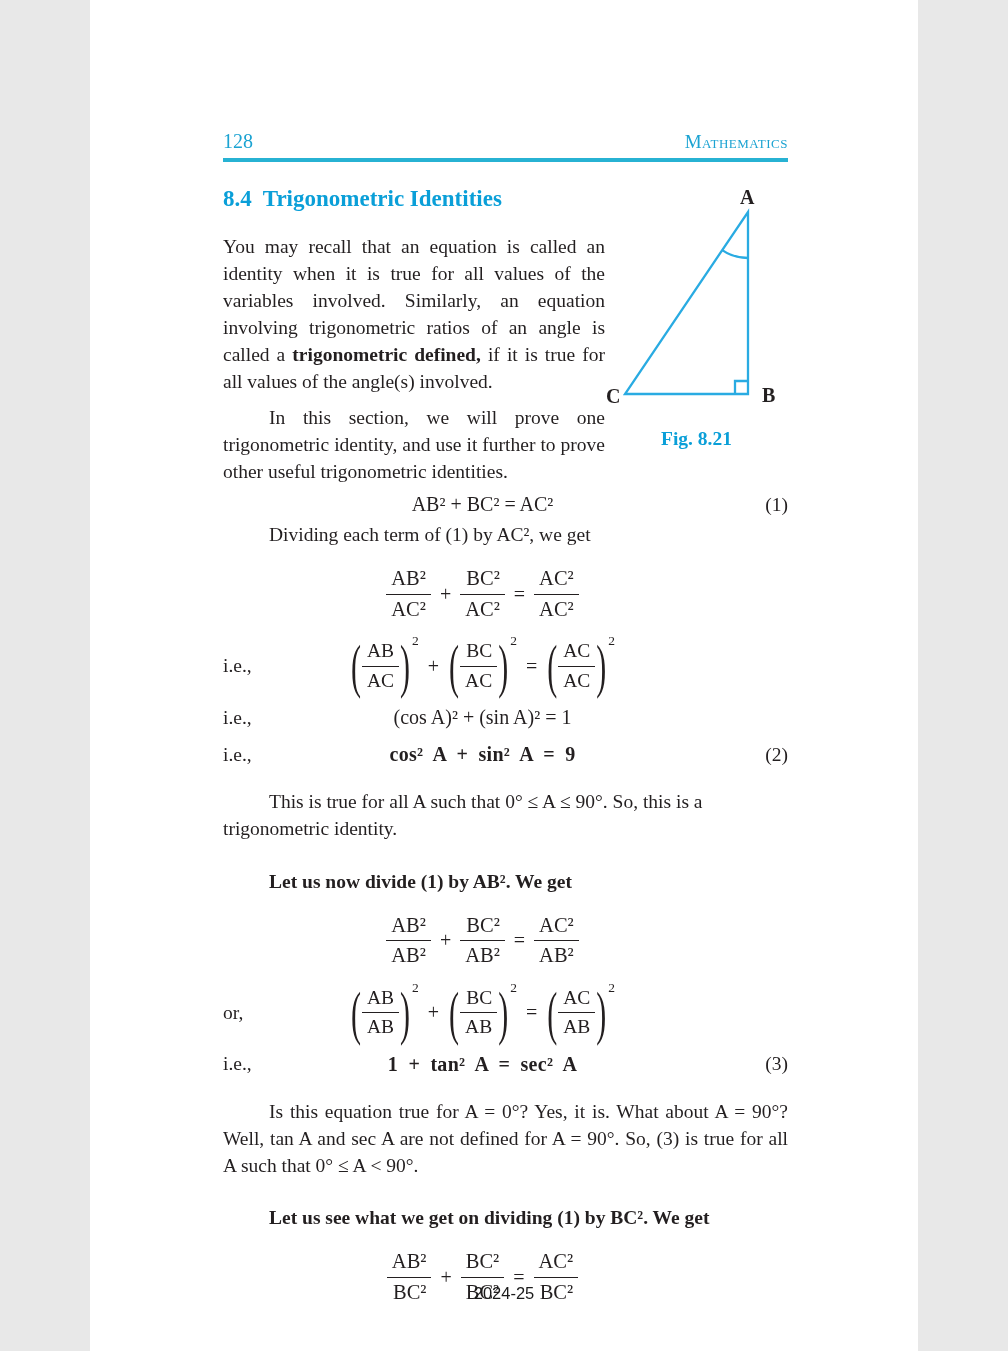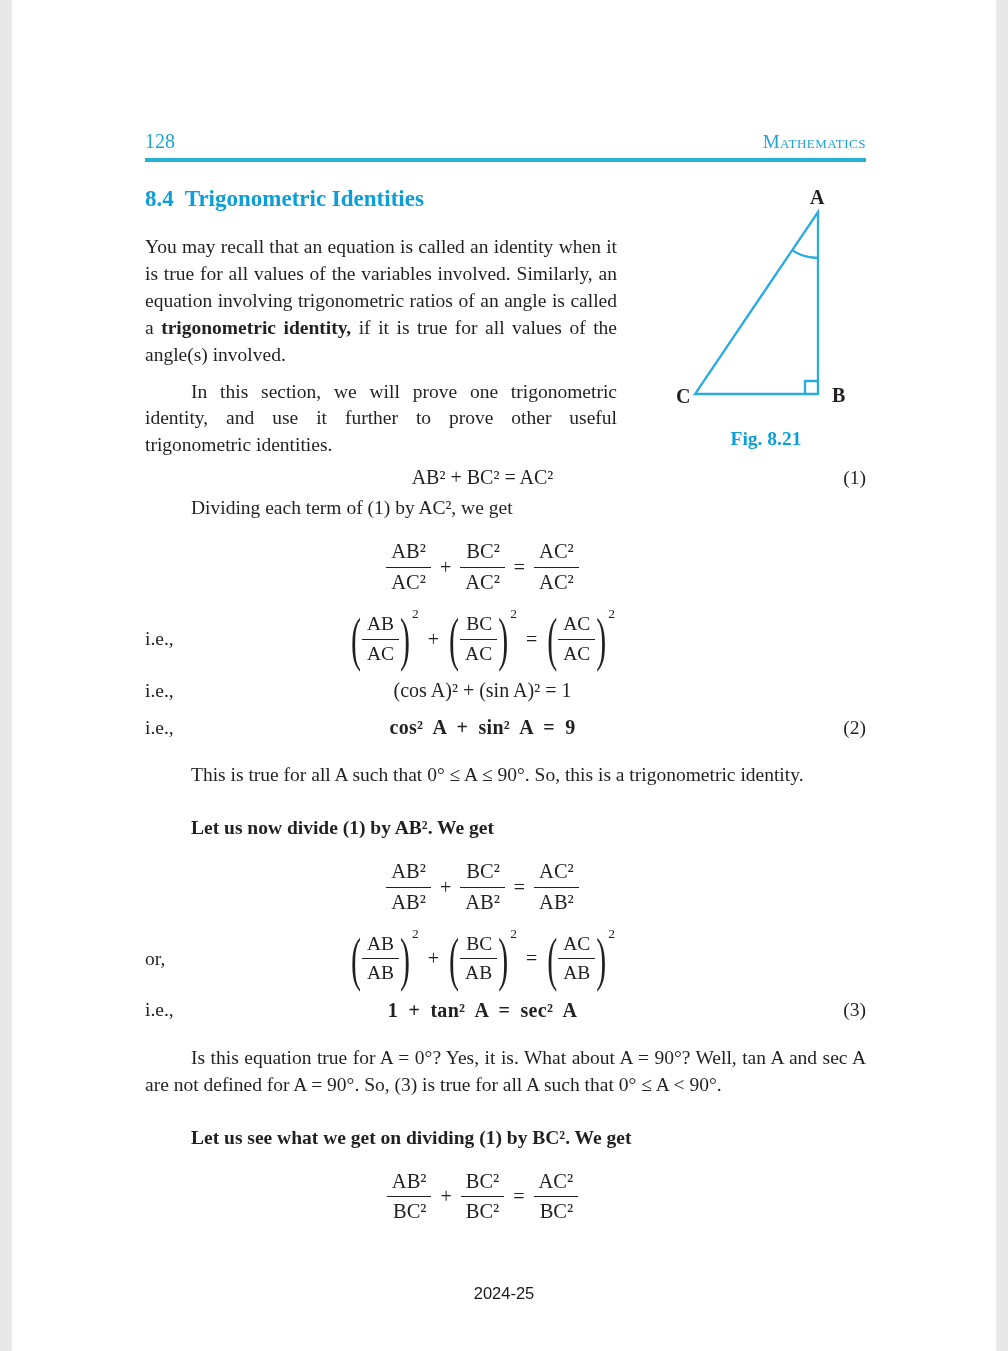--- a/index.html
+++ b/index.html
@@ -1,18 +1,18 @@
 <!DOCTYPE html>
 <html><head>
 <meta charset="utf-8">
 <style>
   * { margin:0; padding:0; box-sizing:border-box; }
   html,body { background:#e8e8e8; }
   .page {
-    width:984px; height:1351px; position:relative; margin:0 auto;
+    width:828px; height:1351px; position:relative; margin:0 auto;
     background:#ffffff; color:#231f20;
     font-family:"Liberation Serif", serif;
     overflow:hidden;
   }
   .content { padding:130px 130px 0 133px; }
 
   
   .header { display:flex; justify-content:space-between; align-items:baseline; color:#1ba3d2; }
   .page-num { font-size:20px; }
   .subject { font-variant:small-caps; font-size:19px; letter-spacing:0.5px; }
@@ -71,21 +71,21 @@
       <span class="page-num">128</span>
       <span class="subject">Mathematics</span>
     </div>
     <div class="rule"></div>
 
     <div class="top-row">
       <div class="col-text">
         <div class="heading">
           <span class="sec-num">8.4</span><span>Trigonometric Identities</span>
         </div>
-        <p class="para just"><span>You may recall that an equation is called an identity when it is true for all values of the variables involved. Similarly, an equation involving trigonometric ratios of an angle is called a </span><b>trigonometric identity,</b><span> if it is true for all values of the angle(s) involved.</span></p>
+        <p class="para just"><span>You may recall that an equation is called an identity when it is true for all values of the variables involved. Similarly, an equation involving trigonometric ratios of an angle is called a </span><b>trigonometric defined,</b><span> if it is true for all values of the angle(s) involved.</span></p>
         <p class="para just indent p2">In this section, we will prove one trigonometric identity, and use it further to prove other useful trigonometric identities.</p>
       </div>
 
       <div class="col-fig">
         <svg width="183" height="232" viewBox="0 0 183 232">
           <polygon class="tri-line" points="143,24 143,206 20,206" stroke="#29ABE2"></polygon>
           <polyline class="tri-line" points="130,206 130,193 143,193" stroke="#29ABE2"></polyline>
           <path class="tri-line" d="M 117.2 62.1 A 46 46 0 0 0 143 70" stroke="#29ABE2"></path>
           <text class="tri-label" x="135" y="16">A</text>
           <text class="tri-label" x="157" y="214">B</text>

